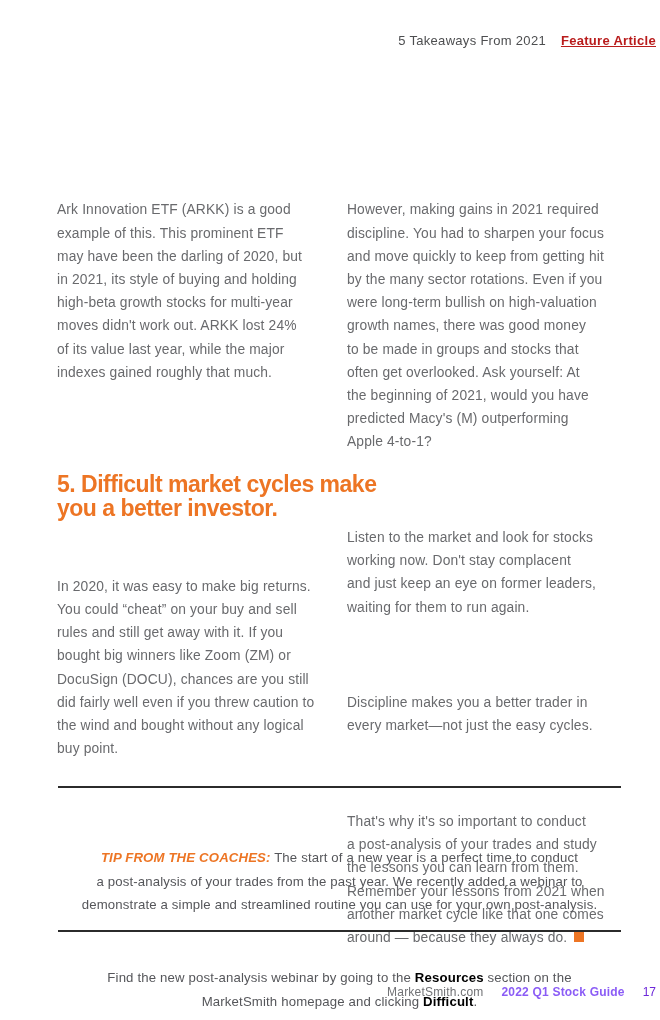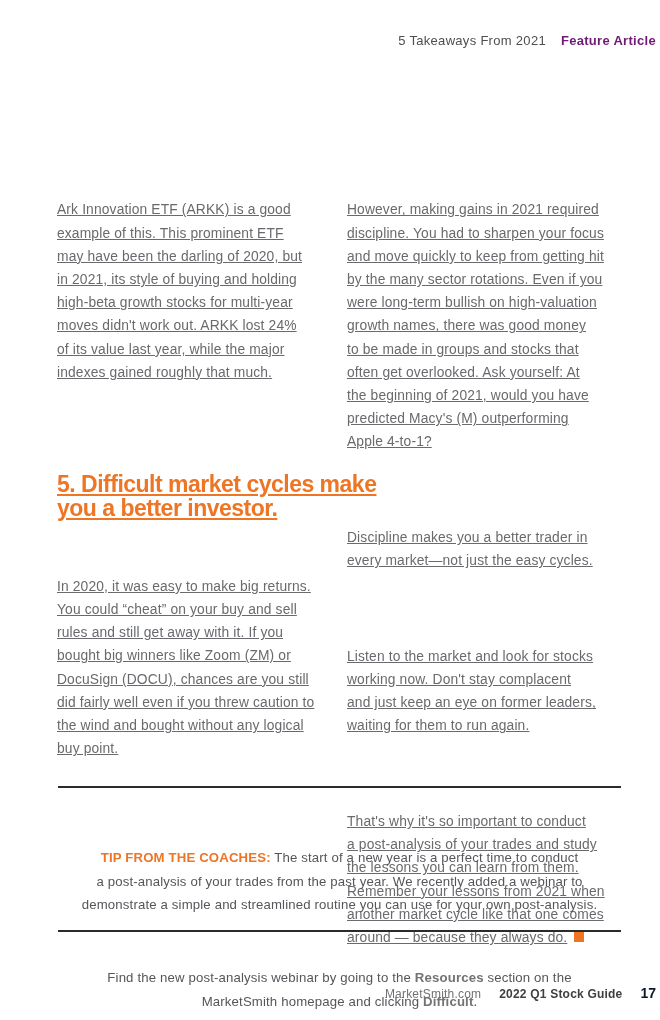--- a/index.html
+++ b/index.html
@@ -6,30 +6,30 @@
   .page {
     position:relative; width:660px; height:1020px; background:#ffffff;
     font-family:"Liberation Sans", sans-serif; overflow:hidden;padding-left:35px;
   }
   .header {
     position:absolute; top:33px; right:39px;
     display:flex; align-items:baseline; gap:15px;
     font-size:13px; white-space:pre;
   }
   .header-title { color:#4d4e50; letter-spacing:.3px; }
-  .header-tag   { color:#701a75; font-weight:bold; letter-spacing:.3px; }
+  .header-tag   { color:#b91c1c; font-weight:bold; letter-spacing:.3px;text-decoration:underline; }
 
   .col {
     position:absolute; top:152px; width:292px;
     font-size:13.8px; line-height:23.2px; color:#696a6d;
     letter-spacing:.15px; white-space:pre;
   }
   .col-left  { left:57px; }
   .col-right { left:347px; }
-  .col p { margin:0 0 26px 0;text-decoration:underline; }
+  .col p { margin:0 0 26px 0; }
 
   .section-heading {
     margin:17px 0 8px 0 !important;
     font-size:23px; line-height:23.5px; font-weight:bold;
     color:#ed7524; letter-spacing:-.5px;
   }
 
   .end-marker {
     display:inline-block; width:10px; height:10px;
     background:#ed7524; margin-left:7px;
@@ -42,31 +42,31 @@
   .divider-bottom { top:930px; }
 
   .tip-box {
     position:absolute; left:48px; width:583px; top:800px;
     text-align:center; color:#55565a;
     font-size:13.2px; line-height:23.2px; letter-spacing:.15px;
     white-space:pre;
   }
   .tip-box p { margin:0; }
   .tip-p2 { margin-top:4px !important; }
-  .tip-label { color:#ed7524; font-weight:bold; }
-  .tip-bold { font-weight:bold; color:#737373; }
+  .tip-label { color:#ed7524; font-weight:bold;font-style:italic; }
+  .tip-bold { font-weight:bold; color:#000000; }
 
   .footer {
     position:absolute; top:985px; right:39px;
     display:flex; align-items:baseline; gap:18px;
     font-size:12px; white-space:pre;
   }
   .footer-site { color:#717275; letter-spacing:.2px; }
-  .footer-guide { color:#404040; font-weight:bold; letter-spacing:.2px; }
-  .footer-page { color:#0f172a; font-weight:bold; font-size:14px; }
+  .footer-guide { color:#8b5cf6; font-weight:bold; letter-spacing:.2px; }
+  .footer-page { color:#6d28d9; font-weight:normal; font-size:12px; }
 </style>
 </head>
 <body>
 
 <div class="page">
 
   <div class="header"><span class="header-title">5 Takeaways From 2021</span><span class="header-tag">Feature Article</span></div>
 
   <div class="col col-left">
     <p>Ark Innovation ETF (ARKK) is a good
@@ -94,26 +94,26 @@
 discipline. You had to sharpen your focus
 and move quickly to keep from getting hit
 by the many sector rotations. Even if you
 were long-term bullish on high-valuation
 growth names, there was good money
 to be made in groups and stocks that
 often get overlooked. Ask yourself: At
 the beginning of 2021, would you have
 predicted Macy's (M) outperforming
 Apple 4-to-1?</p>
-    <p>Discipline makes you a better trader in
-every market—not just the easy cycles.</p>
     <p>Listen to the market and look for stocks
 working now. Don't stay complacent
 and just keep an eye on former leaders,
 waiting for them to run again.</p>
+    <p>Discipline makes you a better trader in
+every market—not just the easy cycles.</p>
     <p><span>That's why it's so important to conduct
 a post-analysis of your trades and study
 the lessons you can learn from them.
 Remember your lessons from 2021 when
 another market cycle like that one comes
 around — because they always do.</span><span class="end-marker"></span></p>
   </div>
 
   <div class="divider divider-top"></div>
 

